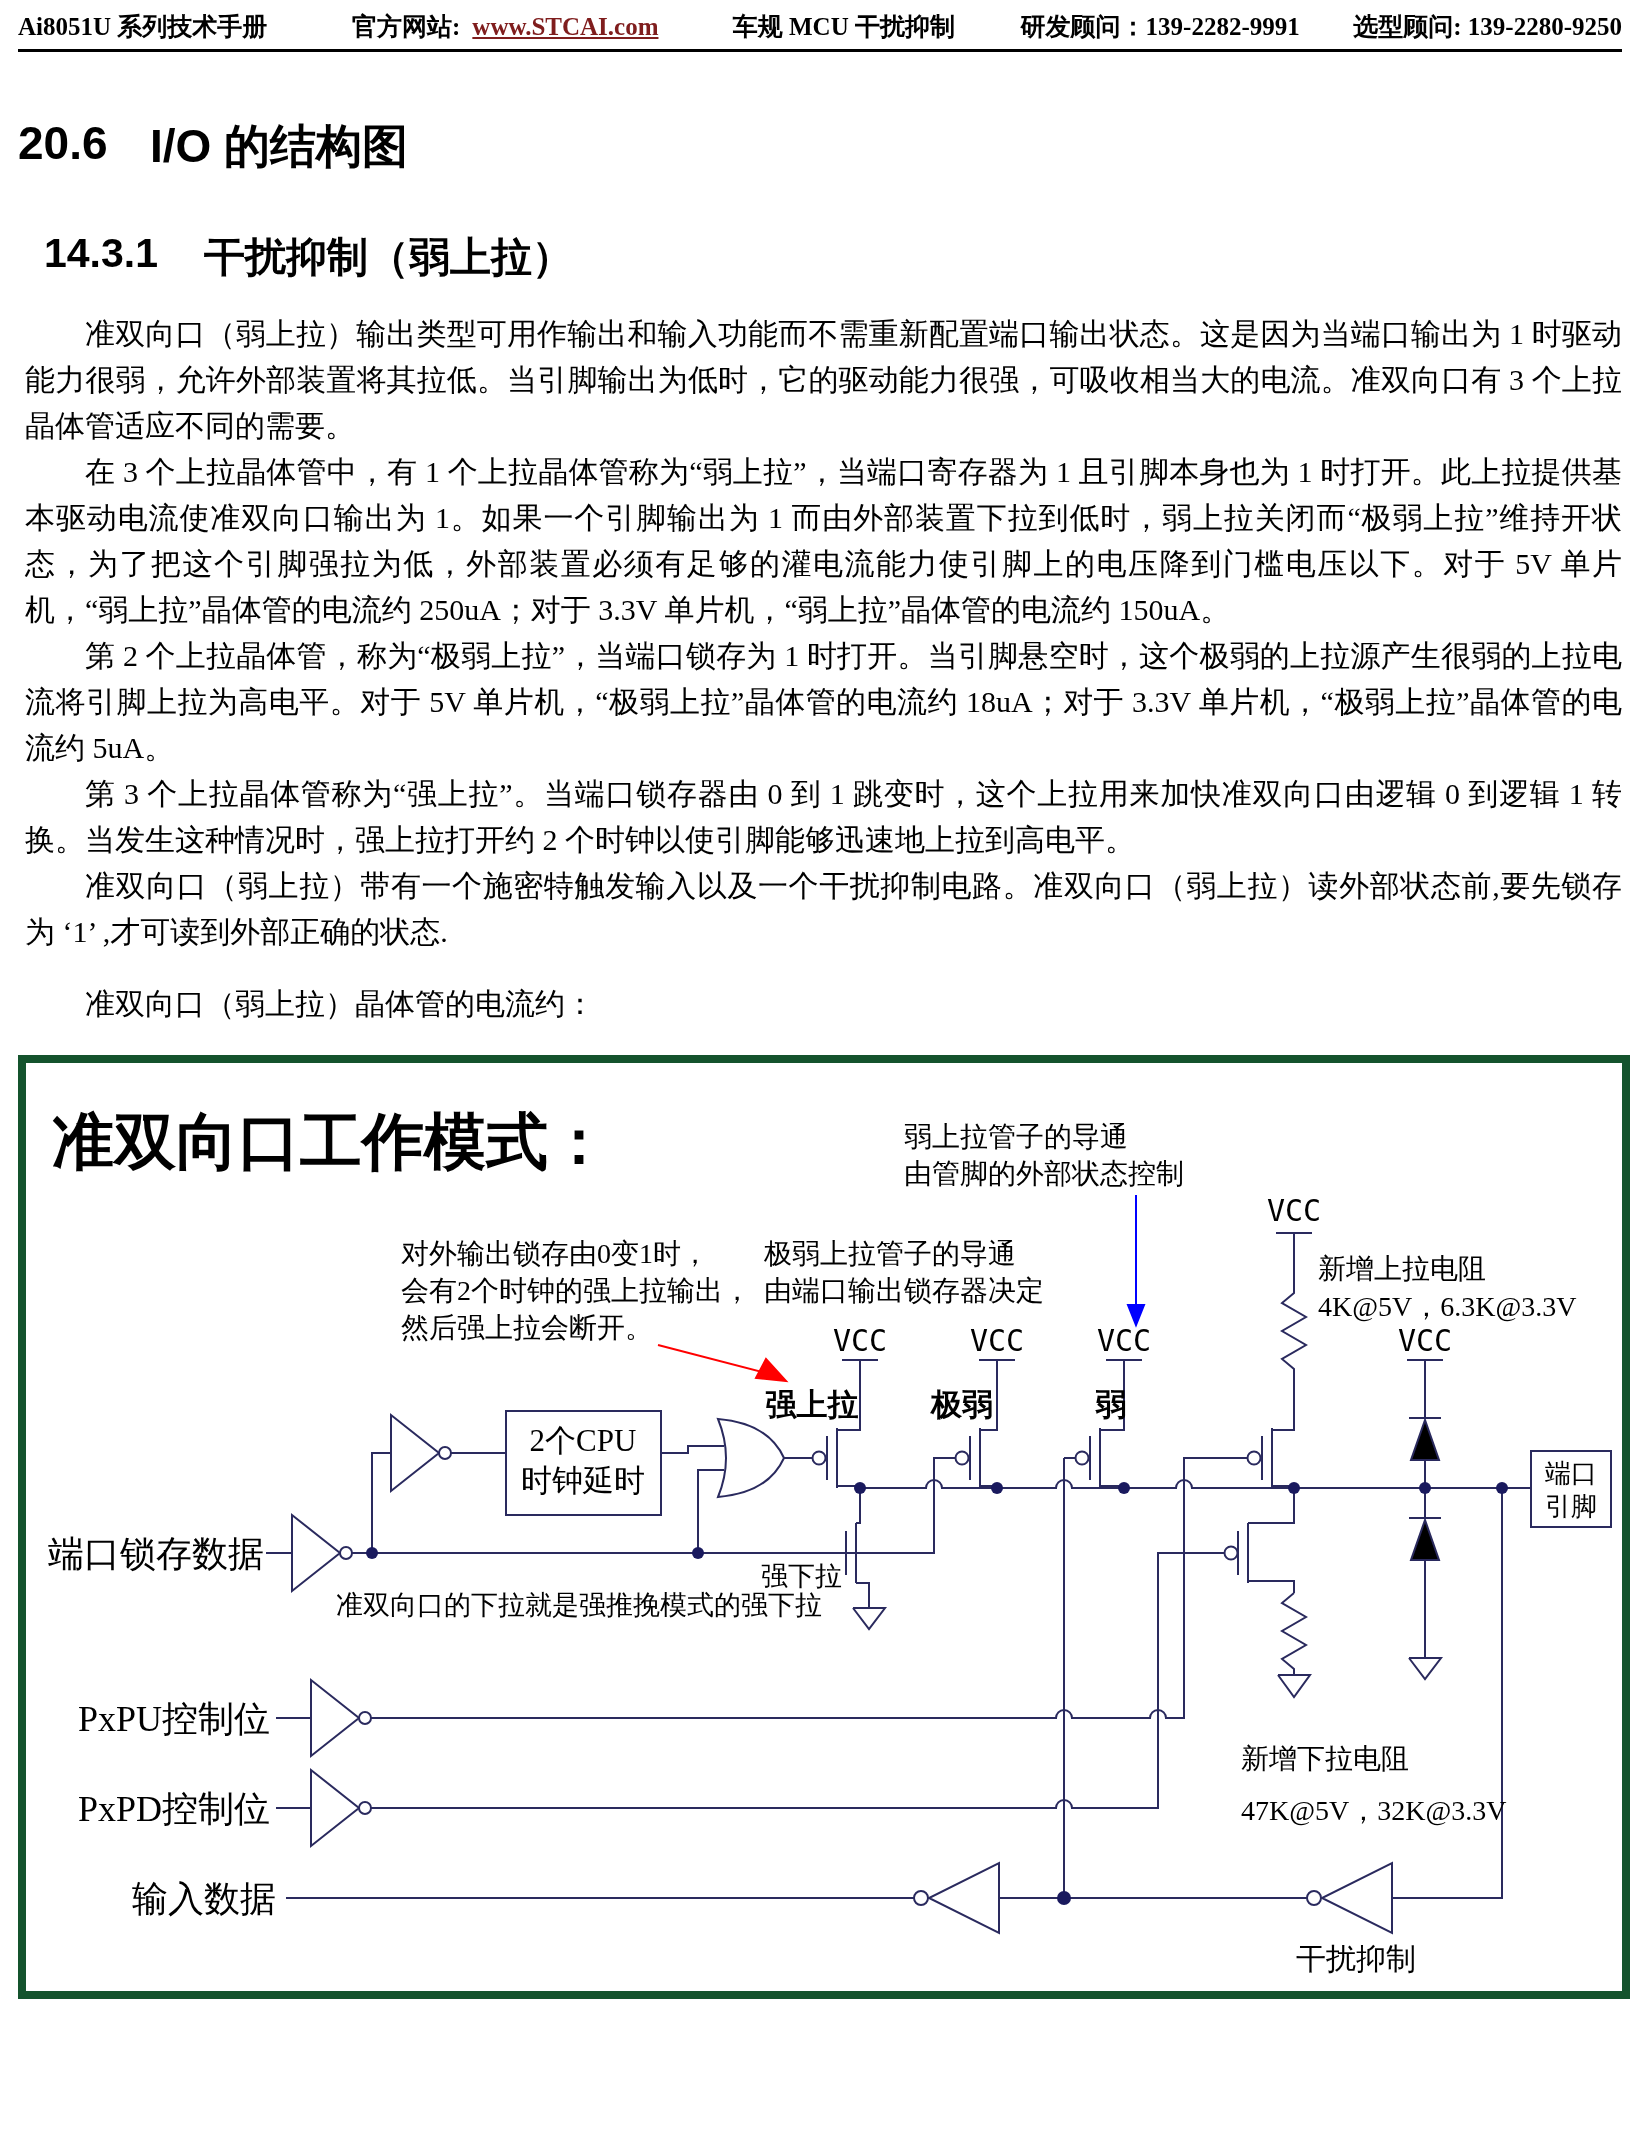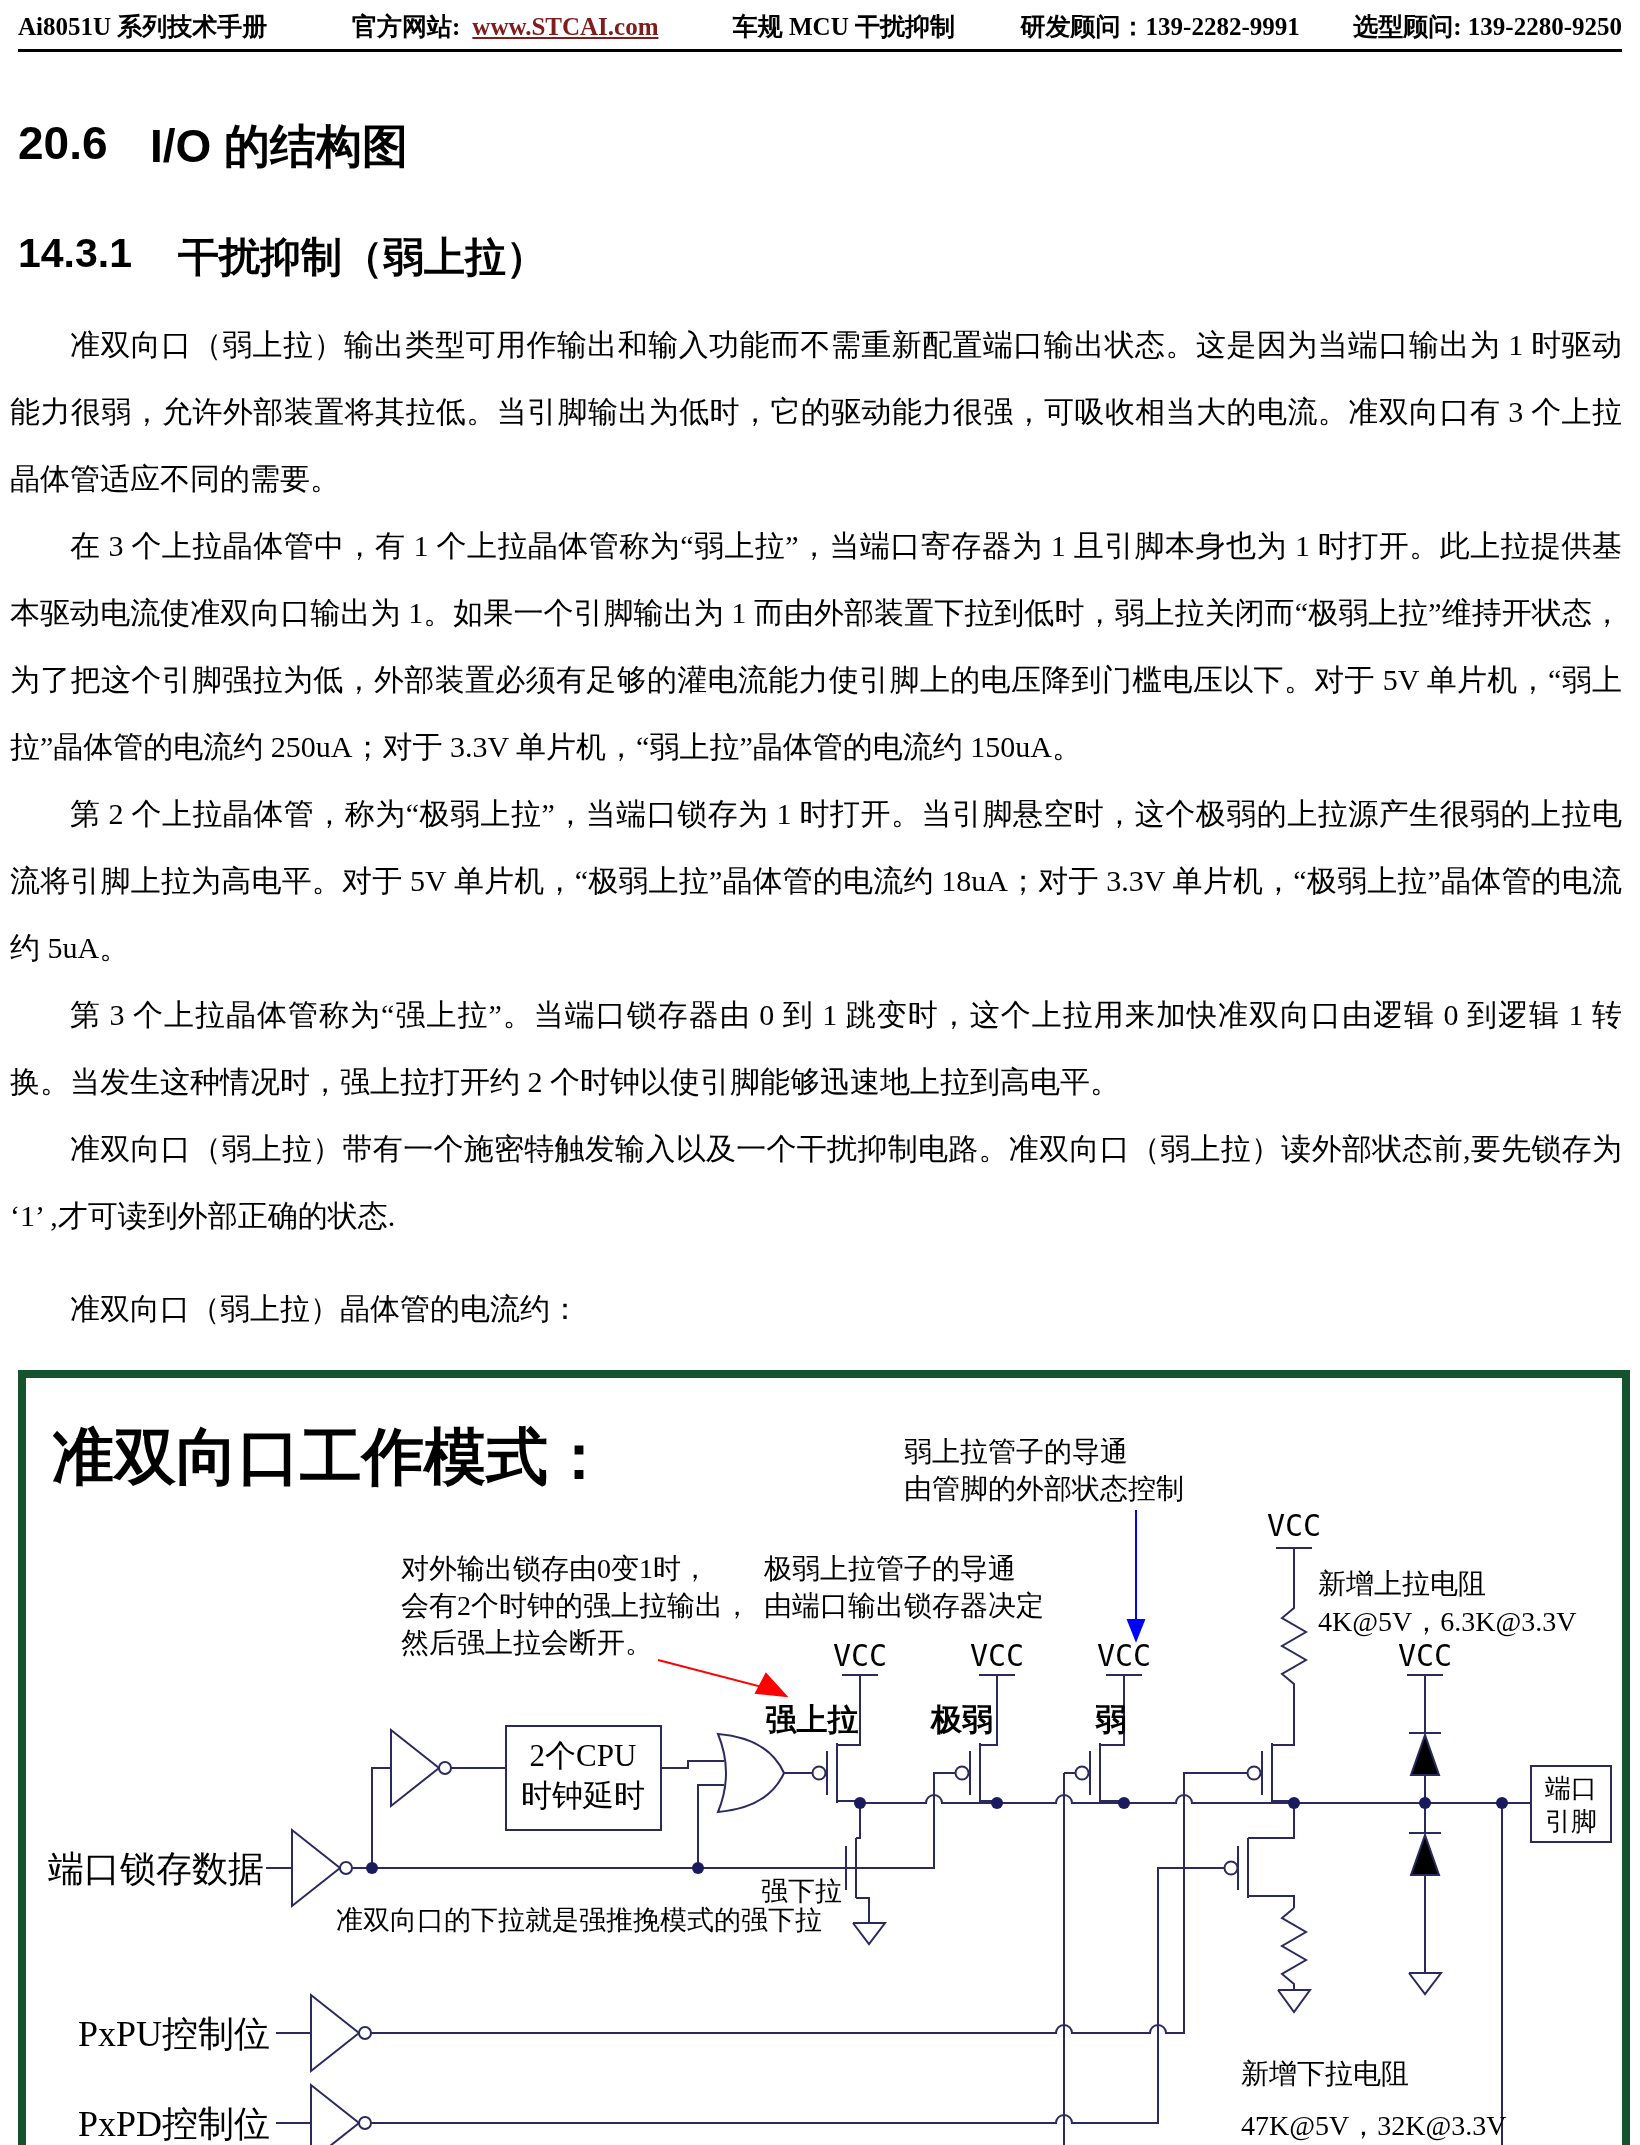--- a/index.html
+++ b/index.html
@@ -10,23 +10,23 @@
        font-weight:bold;font-size:25px;white-space:nowrap;}
   .hdr .sp1{width:70px;} .hdr .sp2{width:58px;} .hdr .sp3{width:48px;} .hdr .sp4{width:34px;}
   .hdr a{color:#7f1d1d;text-decoration:underline;font-weight:bold;}
   .hrule{height:3px;background:#000;margin:6px 18px 0 18px;}
   
   .h1{font-family:"Liberation Sans", sans-serif;font-weight:700;font-size:46px;
       margin:64px 18px 0 18px;display:flex;}
   .h1 .num{width:132px;}
   .h2{font-family:"Liberation Sans", sans-serif;font-weight:700;font-size:41px;
       margin:52px 18px 0 18px;display:flex;}
-  .h2 .num{width:160px;}
-  
-  .body{margin:26px 18px 0 10px;font-size:30px;line-height:67px;text-align:justify;font-family:Liberation Serif, serif;}
+  .h2 .num{width:160px;margin-left:26px;}
+  
+  .body{margin:26px 18px 0 25px;font-size:30px;line-height:46px;text-align:justify;font-family:Liberation Serif, serif;}
   .body p{margin:0;text-indent:2em;}
   .body p.gap{margin-top:26px;}
   
   .fig{position:relative;margin:28px 18px 0 18px;width:1596px;height:928px;
        border:8px solid #14532d;}
   .fig svg{position:absolute;left:0;top:0;width:100%;height:100%;}
   svg text{font-family:"Liberation Serif", serif;fill:#000;}
   text.cad{font-family:"DejaVu Sans Mono", monospace;}
 </style>
 </head>

